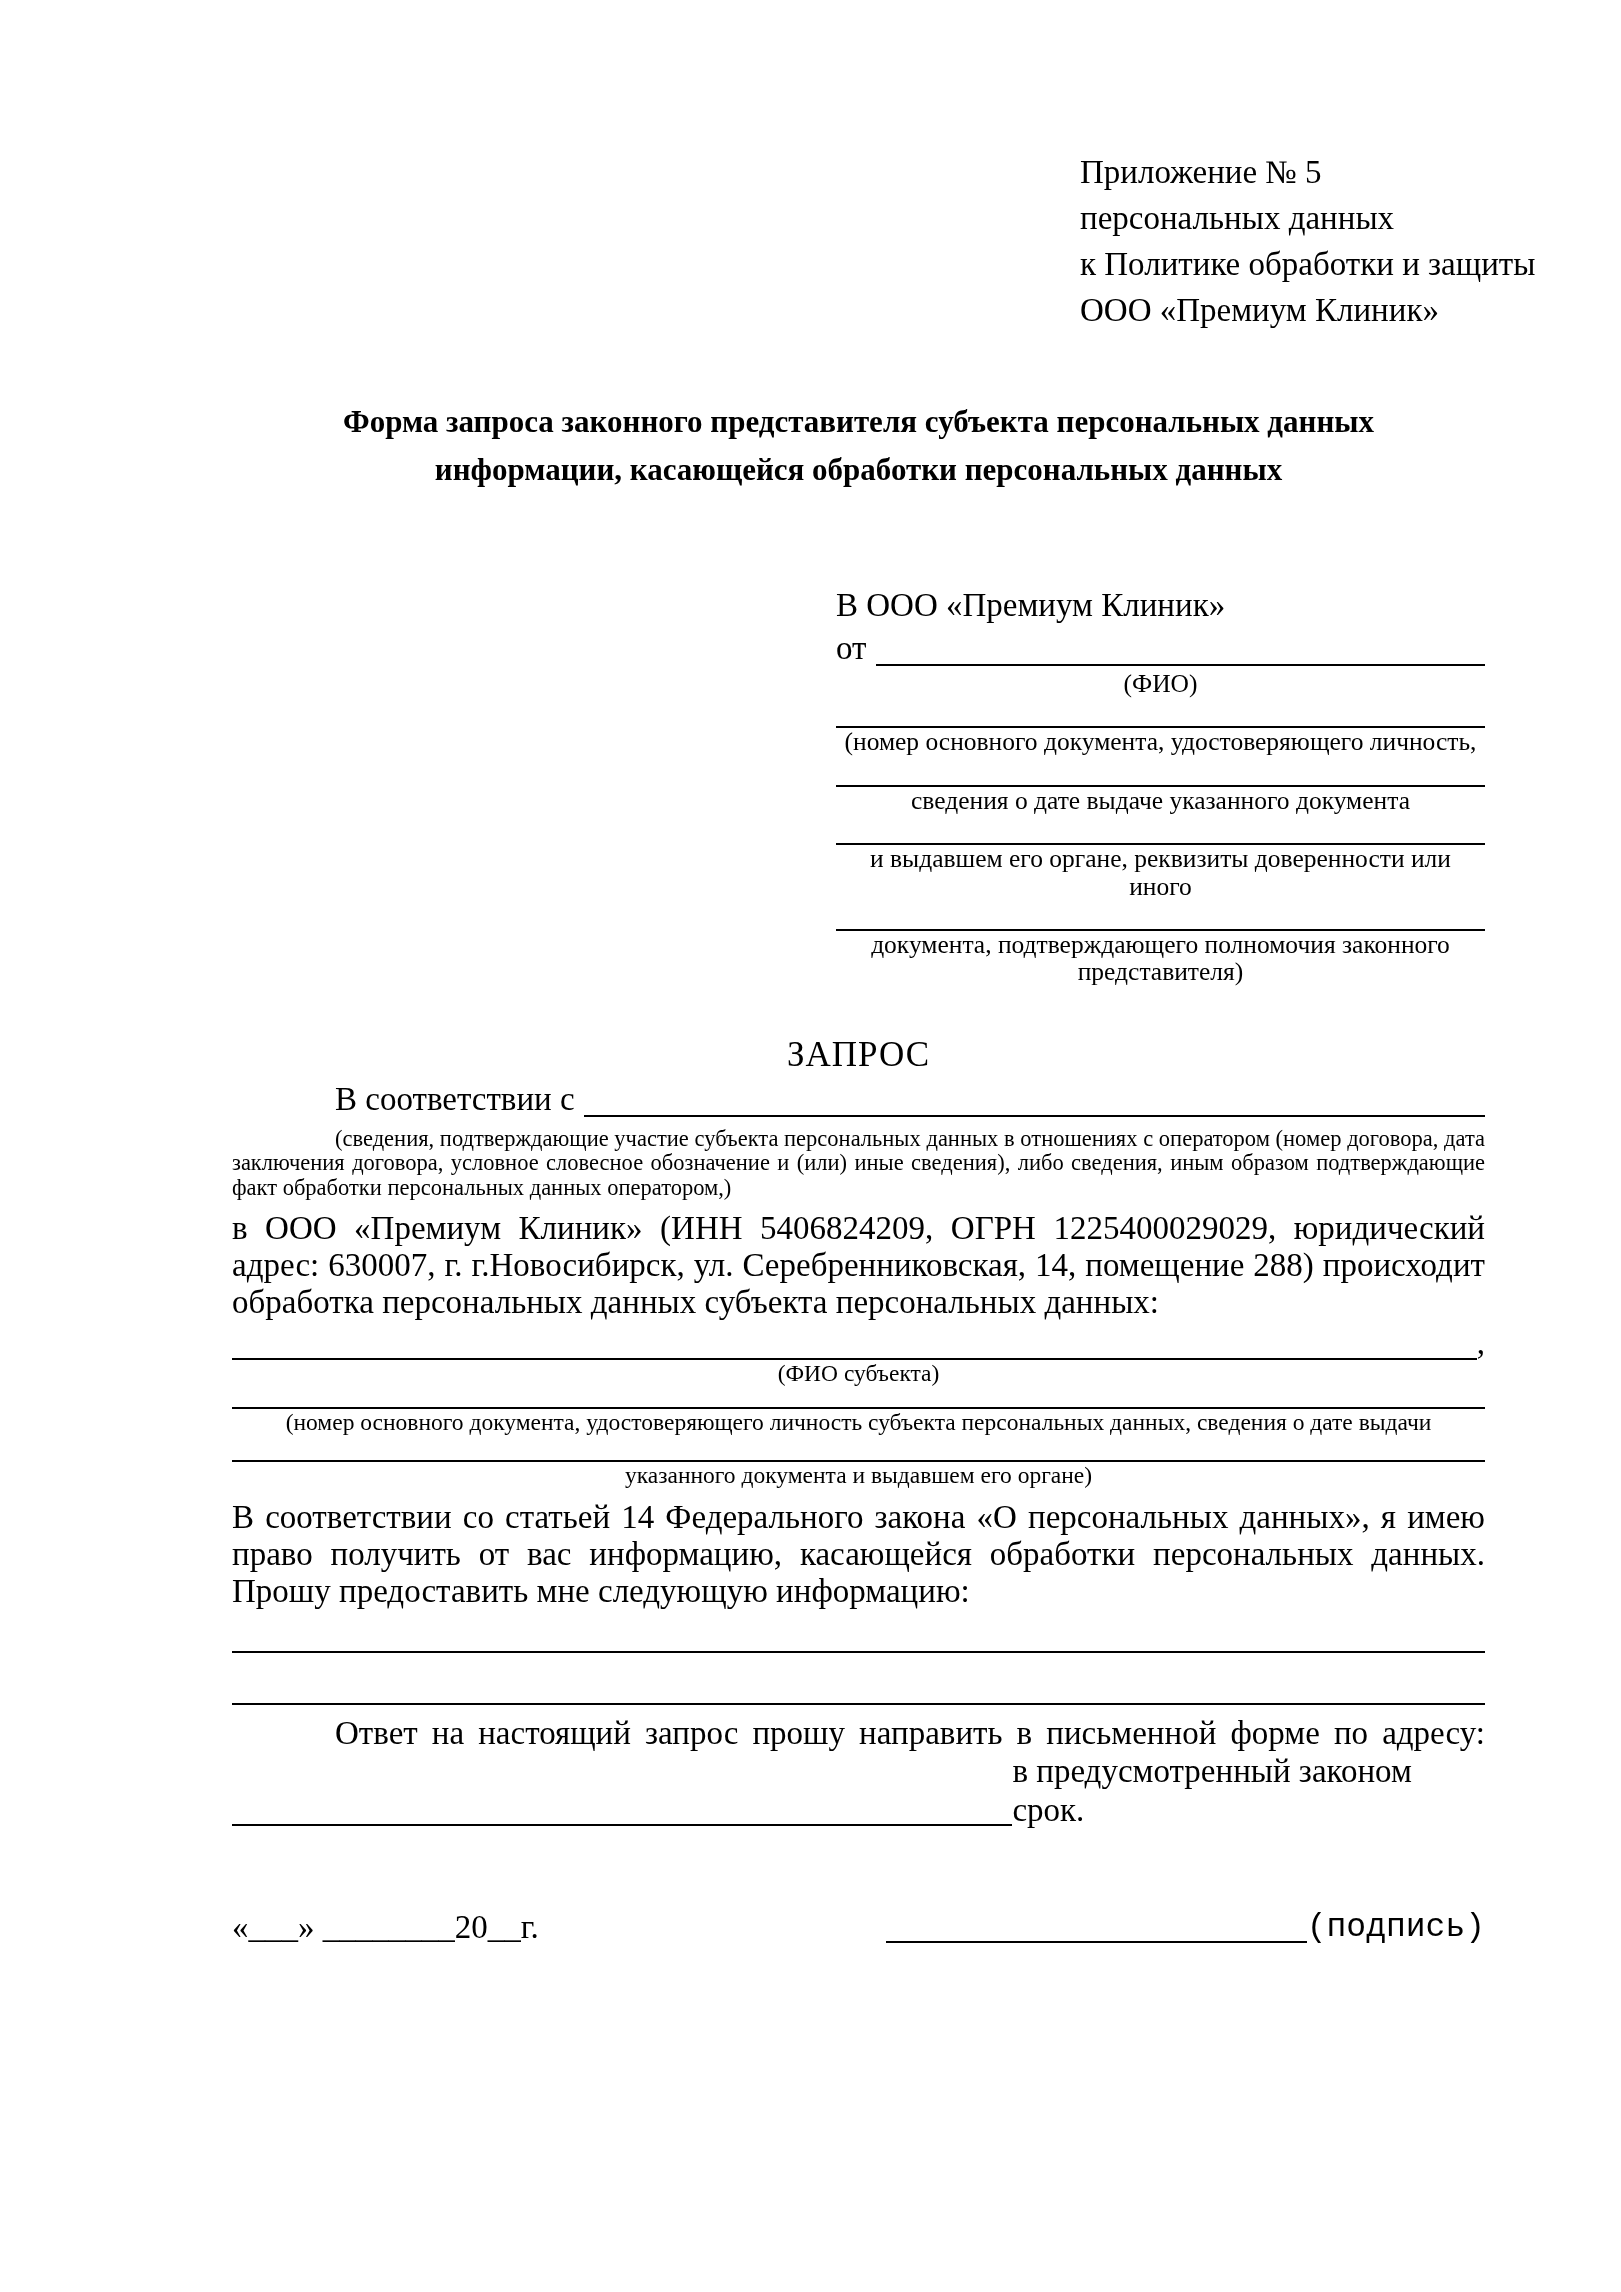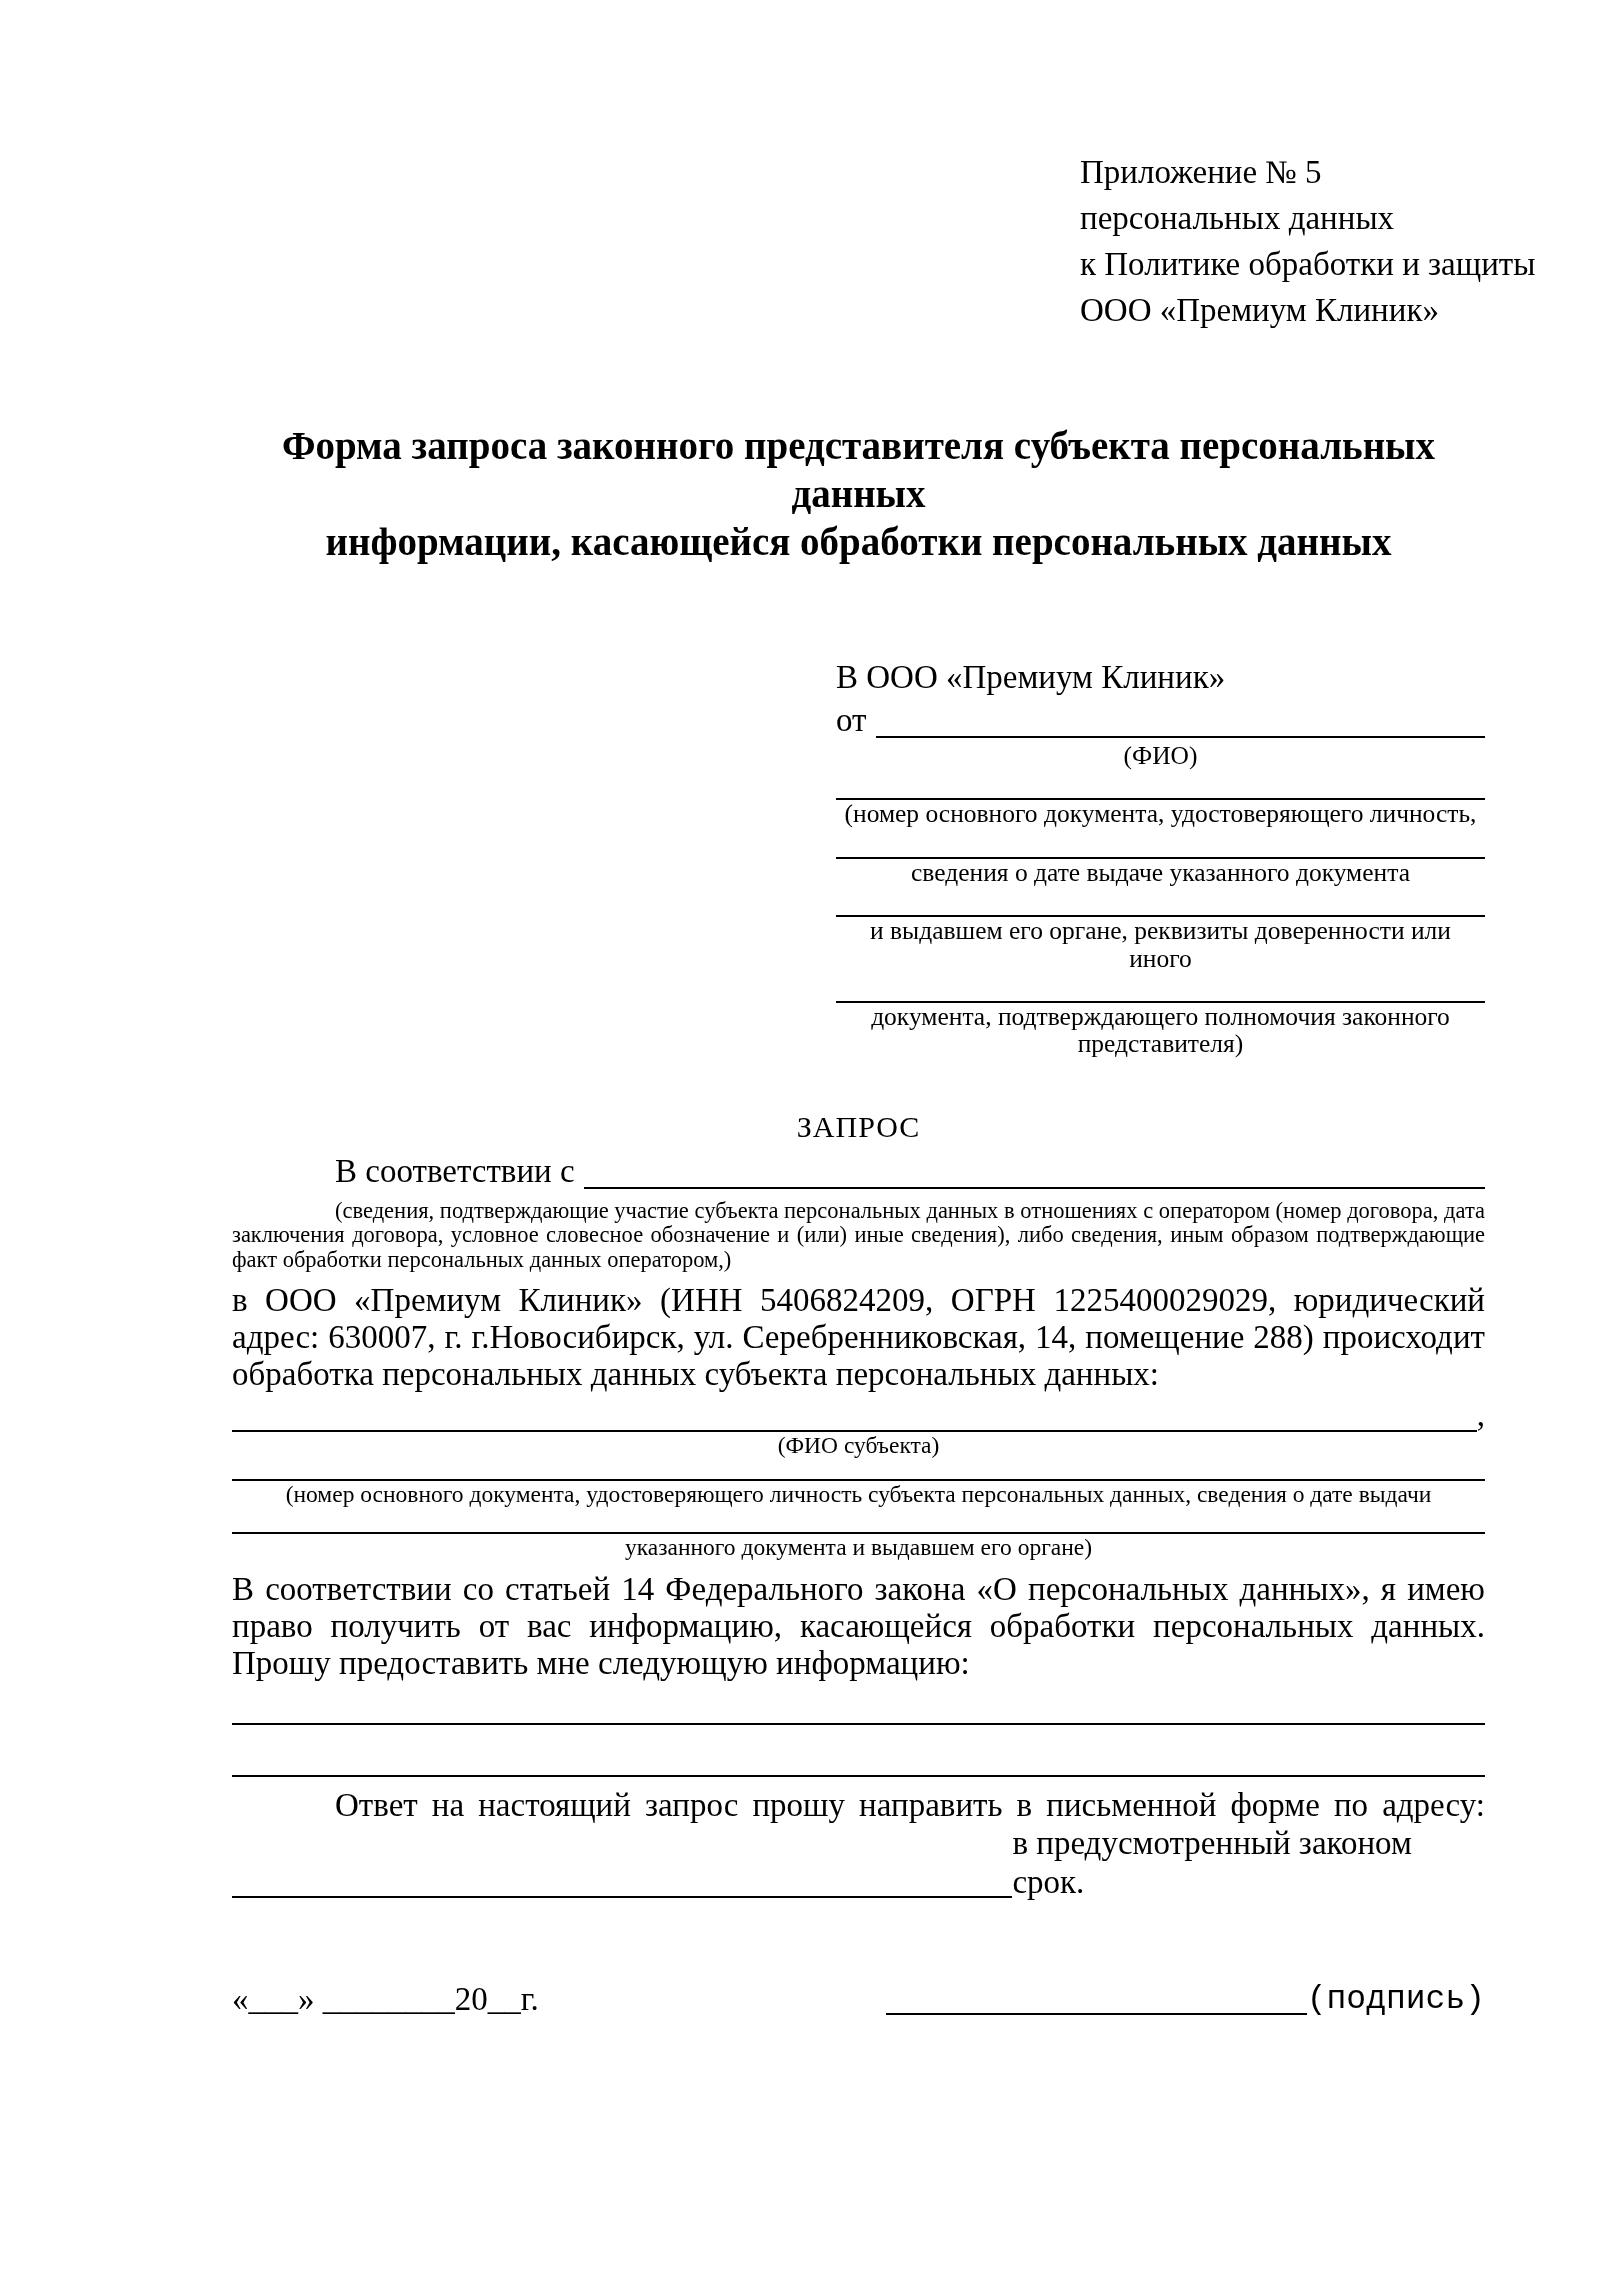--- a/index.html
+++ b/index.html
@@ -21,24 +21,24 @@
   }
   
   .header-block {
     margin-left: 848px;
     font-size: 33px;
     line-height: 46px;
     white-space: nowrap;
   }
   
   .doc-title {
-    margin-top: 89px;
+    margin-top: 65px;
     text-align: center;
     font-weight: bold;
-    font-size: 39px;
+    font-size: 31px;
     line-height: 48px;
   }
   
   .addressee {
     margin-top: 90px;
     margin-left: 604px;
     width: 649px;
     font-size: 33px;
     line-height: 43px;
   }
@@ -47,21 +47,21 @@
   .addr-caption {
     text-align: center;
     font-size: 25.5px;
     line-height: 27.4px;
   }
   .addr-line { height: 31px; border-bottom: 2.9px solid #000; }
   
   .request-heading {
     margin-top: 47px;
     text-align: center;
-    font-size: 30px;
+    font-size: 35px;
     line-height: 43px;
     letter-spacing: 1px;
   }
   .accordance-row {
     display: flex;
     align-items: flex-end;
     padding-left: 103px;
     font-size: 33px;
     line-height: 43px;
     margin-top: 2px;

